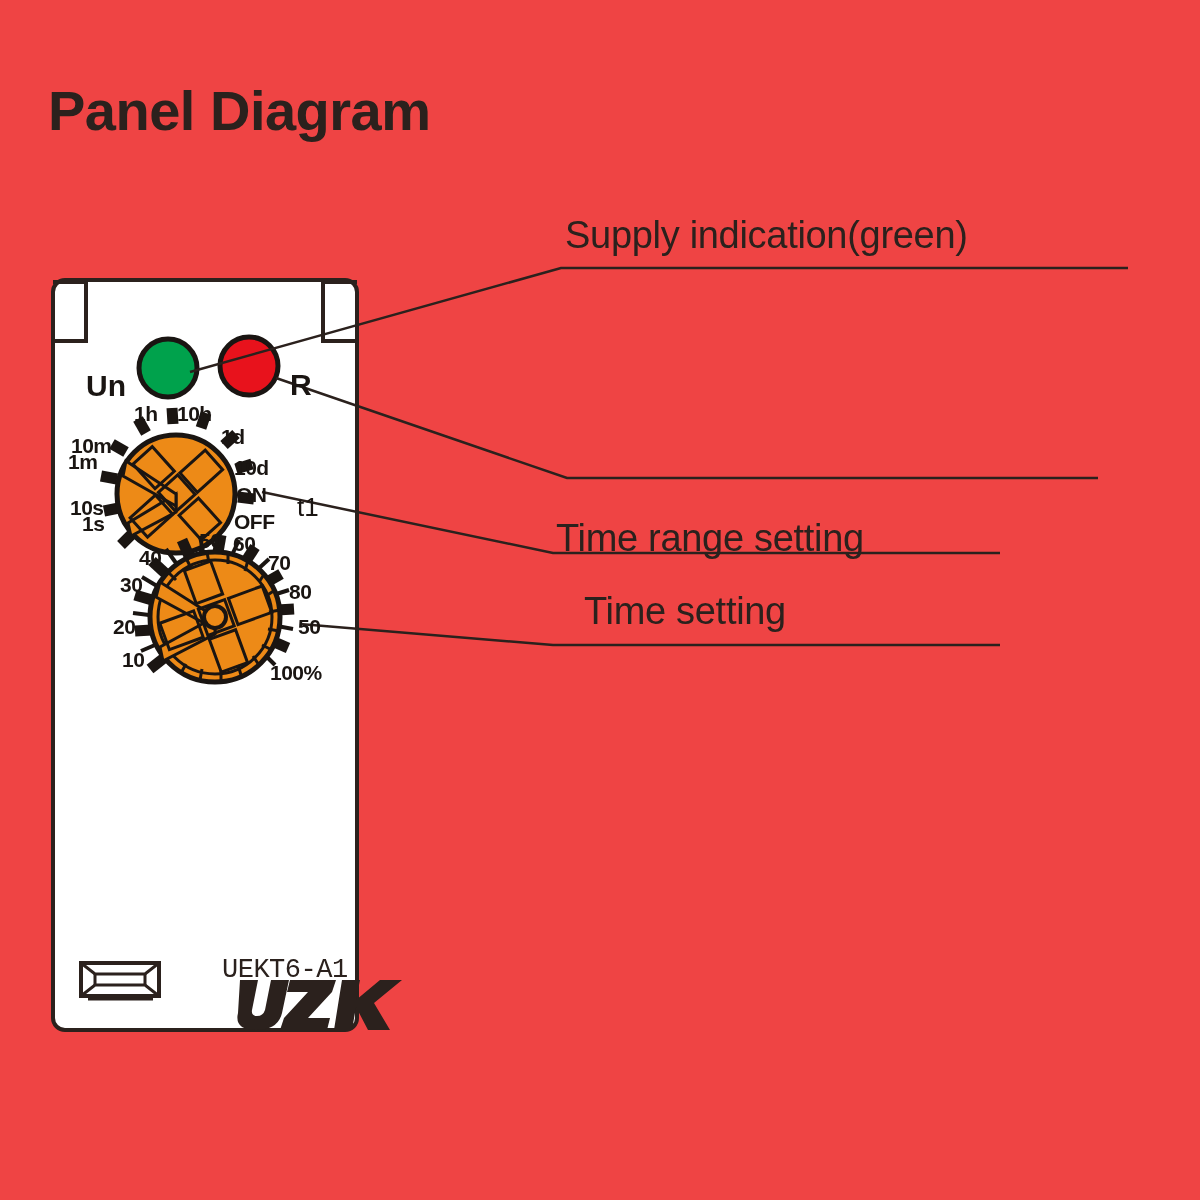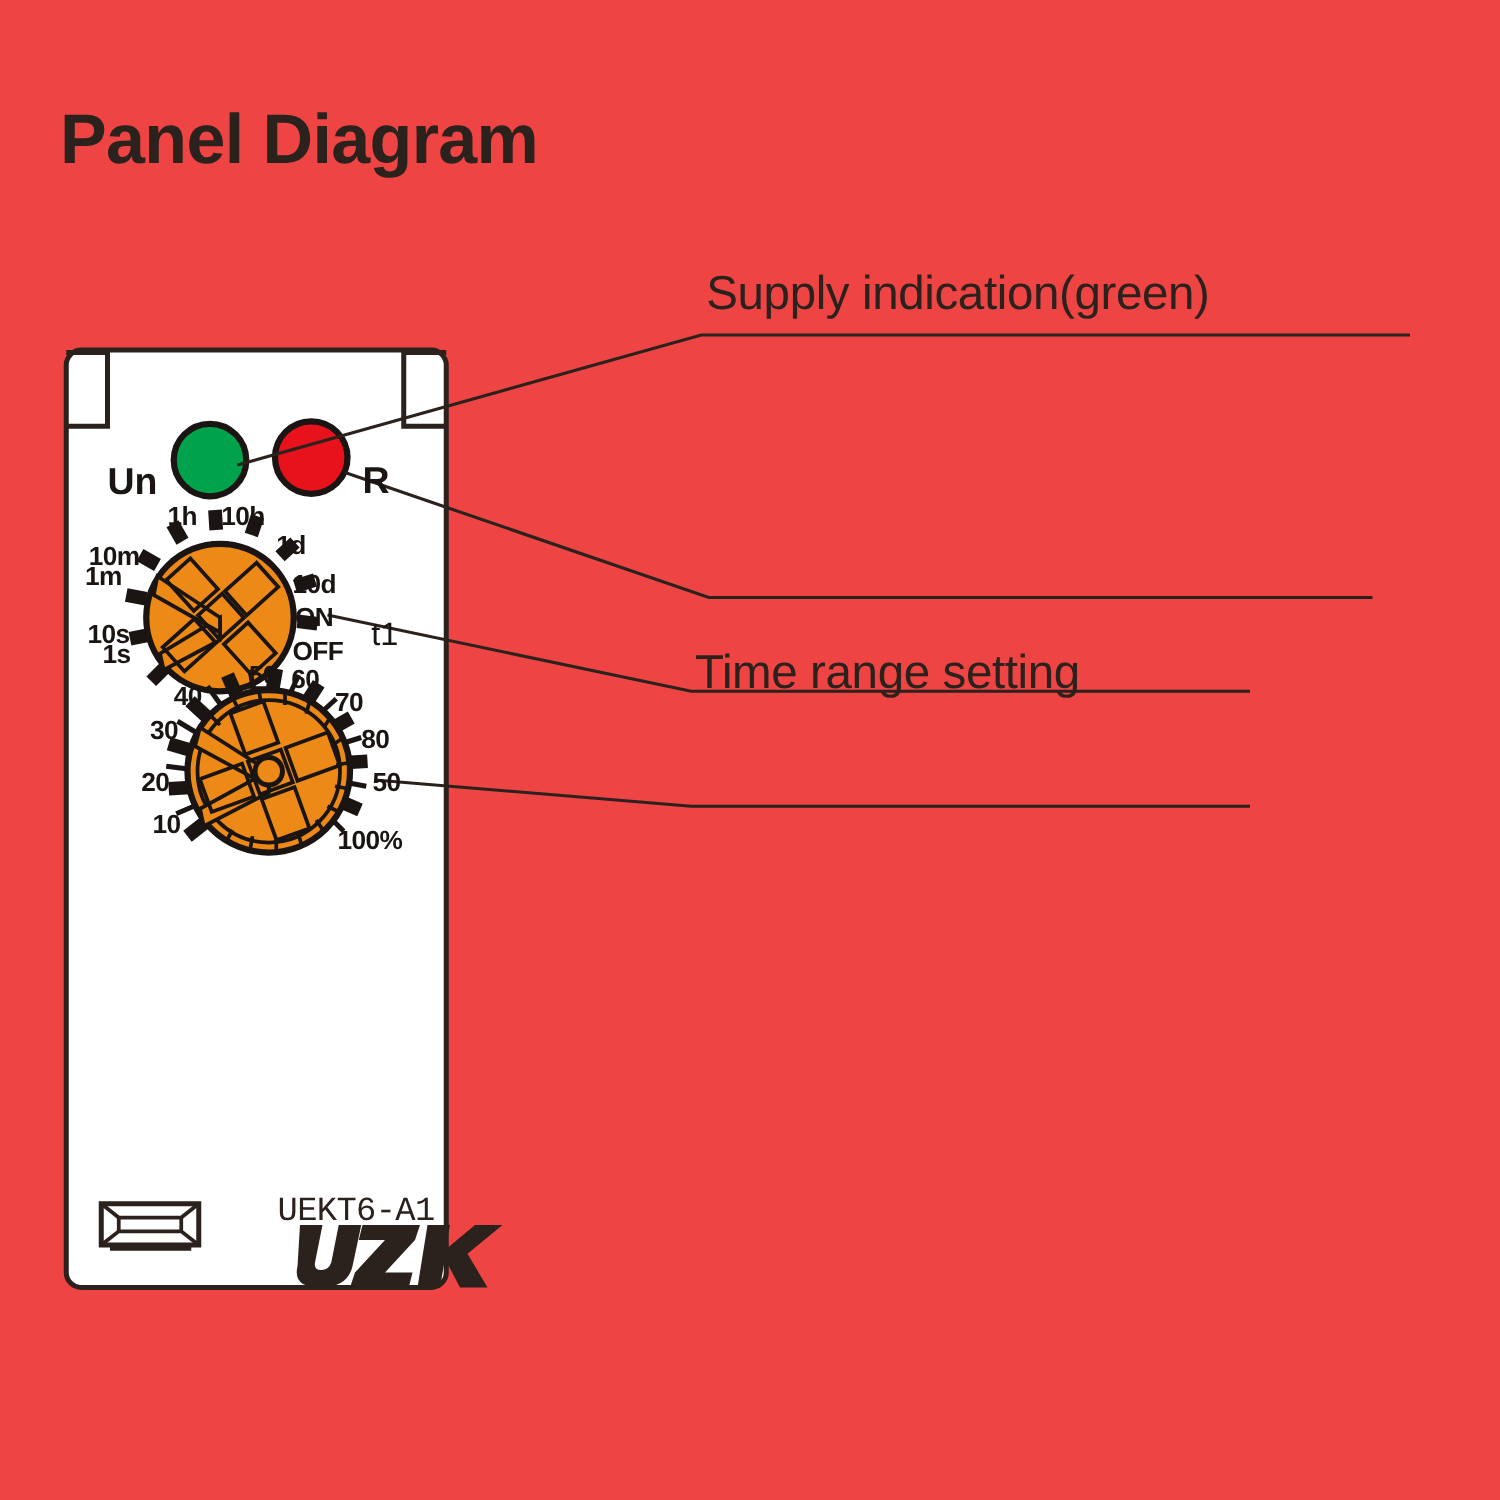--- a/index.html
+++ b/index.html
@@ -220,16 +220,17 @@
   <div class="dial-label" style="left:139px; top:546px;">40</div>
   <div class="dial-label" style="left:199px; top:529px;text-decoration:underline;">50</div>
   <div class="dial-label" style="left:233px; top:532px;">60</div>
   <div class="dial-label" style="left:268px; top:551px;">70</div>
   <div class="dial-label" style="left:289px; top:580px;">80</div>
   <div class="dial-label" style="left:298px; top:615px;">50</div>
   <div class="dial-label" style="left:270px; top:661px;">100%</div>
 
   <div class="callout" style="left:565px; top:214px;">Supply indication(green)</div>
   <div class="callout" style="left:556px; top:504px;margin-top:13px;">Time  range setting</div>
+  <div class="callout" style="left:584px; top:590px;">Time setting</div>
 
   <div class="model-label" style="left:222px; top:955px;">UEKT6-A1</div>
 
 </div>
 
 </body></html>

